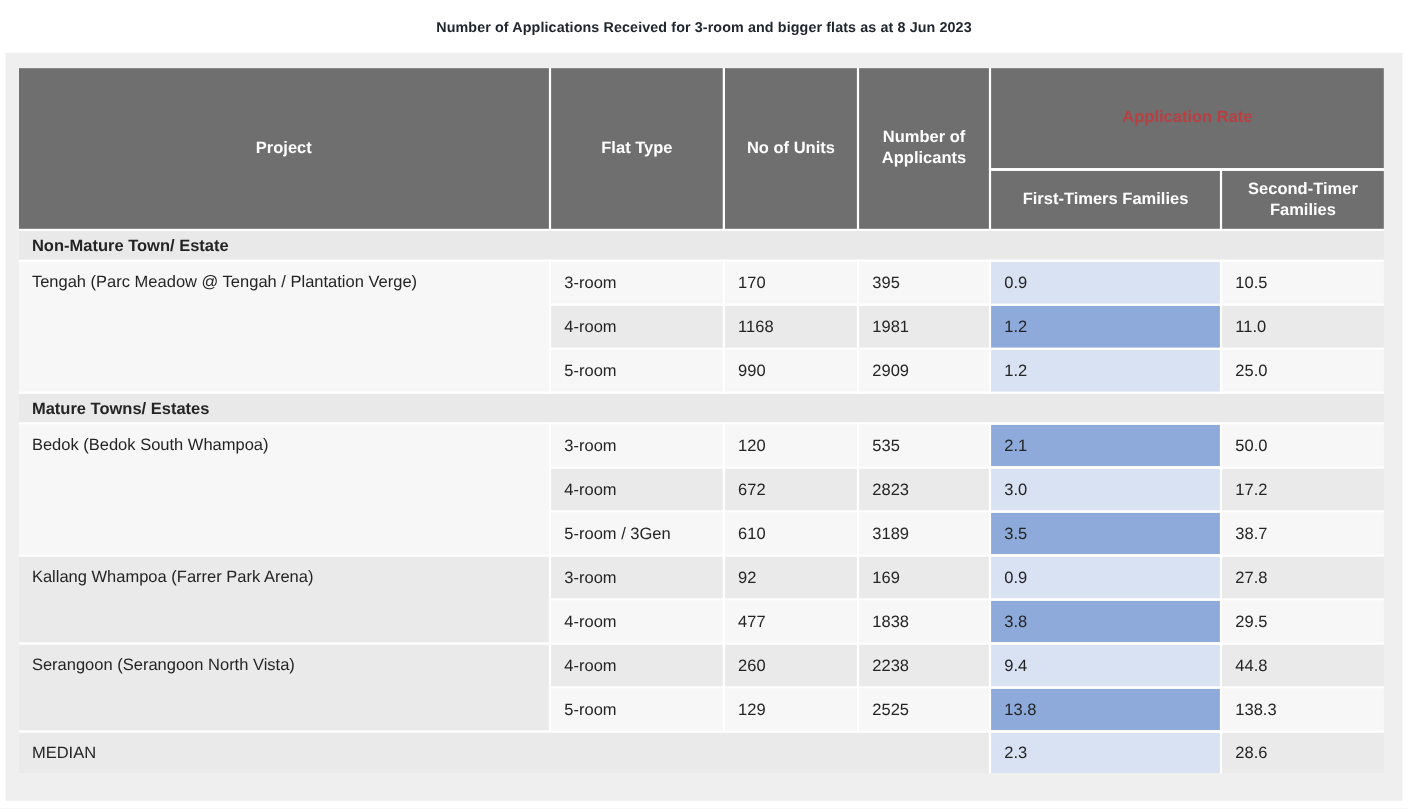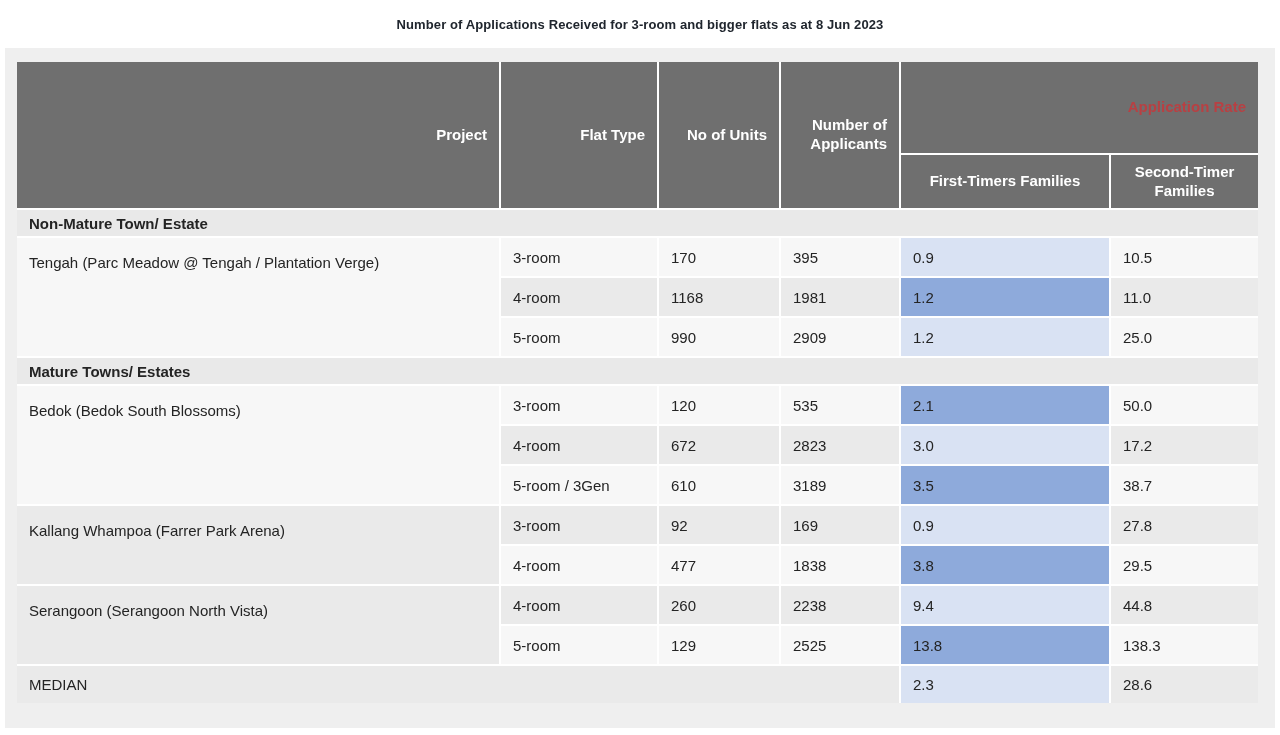--- a/index.html
+++ b/index.html
@@ -53,31 +53,31 @@
     white-space:nowrap;
   }
   thead th{
     background:var(--header-bg);
     color:var(--header-text);
     font-weight:700;
     text-align:center;
     white-space:normal;
     line-height:1.25;
   }
-  thead tr.top-row th{height:92px;text-align:right;}
+  thead tr.top-row th{height:92px;}
   th.rate-header{height:33px;color:var(--accent-red);}
   thead tr.sub-row th{height:55px;}
   tr.section-row td{
     height:28px;
     background:var(--section-bg);
     font-weight:700;
   }
   tr.data-row td{height:40px;}
   tr.median-row td{height:38px;}
-  td.project-cell{vertical-align:top;padding-top:16px;}
+  td.project-cell{vertical-align:top;padding-top:10px;}
   .bg-light{background:var(--row-light);}
   .bg-gray{background:var(--row-gray);}
   .rate-light{background:var(--rate-light);}
   .rate-dark{background:var(--rate-dark);}
 </style>
 </head>
 <body>
 
 <div class="page-title">Number of Applications Received for 3-room and bigger flats as at 8 Jun 2023</div>
 
@@ -130,21 +130,21 @@
         <td class="bg-light">2909</td>
         <td class="rate-light">1.2</td>
         <td class="bg-light">25.0</td>
       </tr>
 
       <tr class="section-row">
         <td colspan="6">Mature Towns/ Estates</td>
       </tr>
 
       <tr class="data-row">
-        <td rowspan="3" class="project-cell bg-light">Bedok (Bedok South Blossoms)</td>
+        <td rowspan="3" class="project-cell bg-light">Bedok (Bedok South Whampoa)</td>
         <td class="bg-light">3-room</td>
         <td class="bg-light">120</td>
         <td class="bg-light">535</td>
         <td class="rate-dark">2.1</td>
         <td class="bg-light">50.0</td>
       </tr>
       <tr class="data-row">
         <td class="bg-gray">4-room</td>
         <td class="bg-gray">672</td>
         <td class="bg-gray">2823</td>

